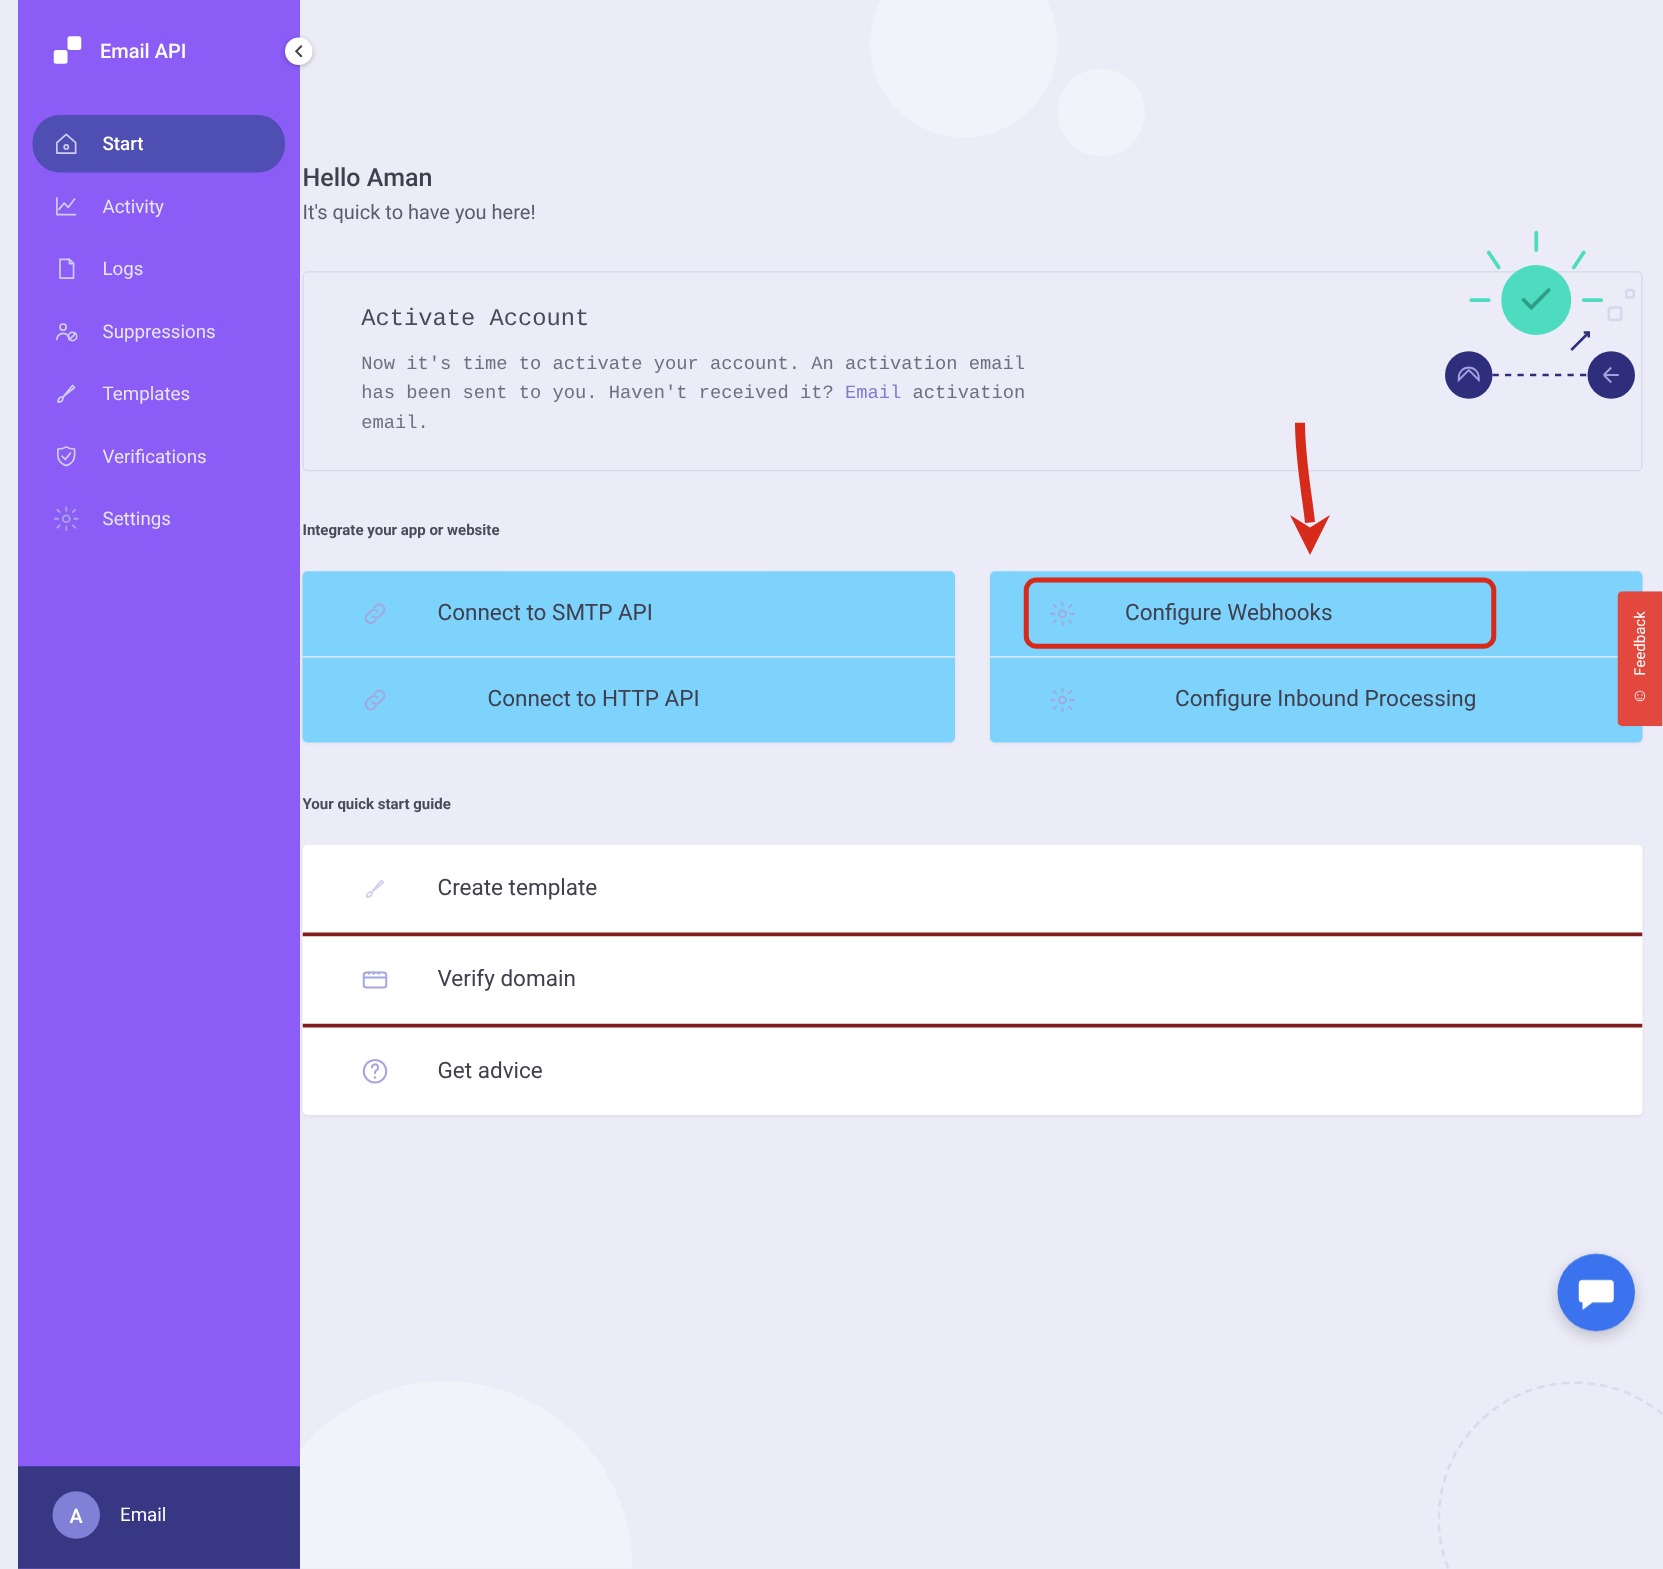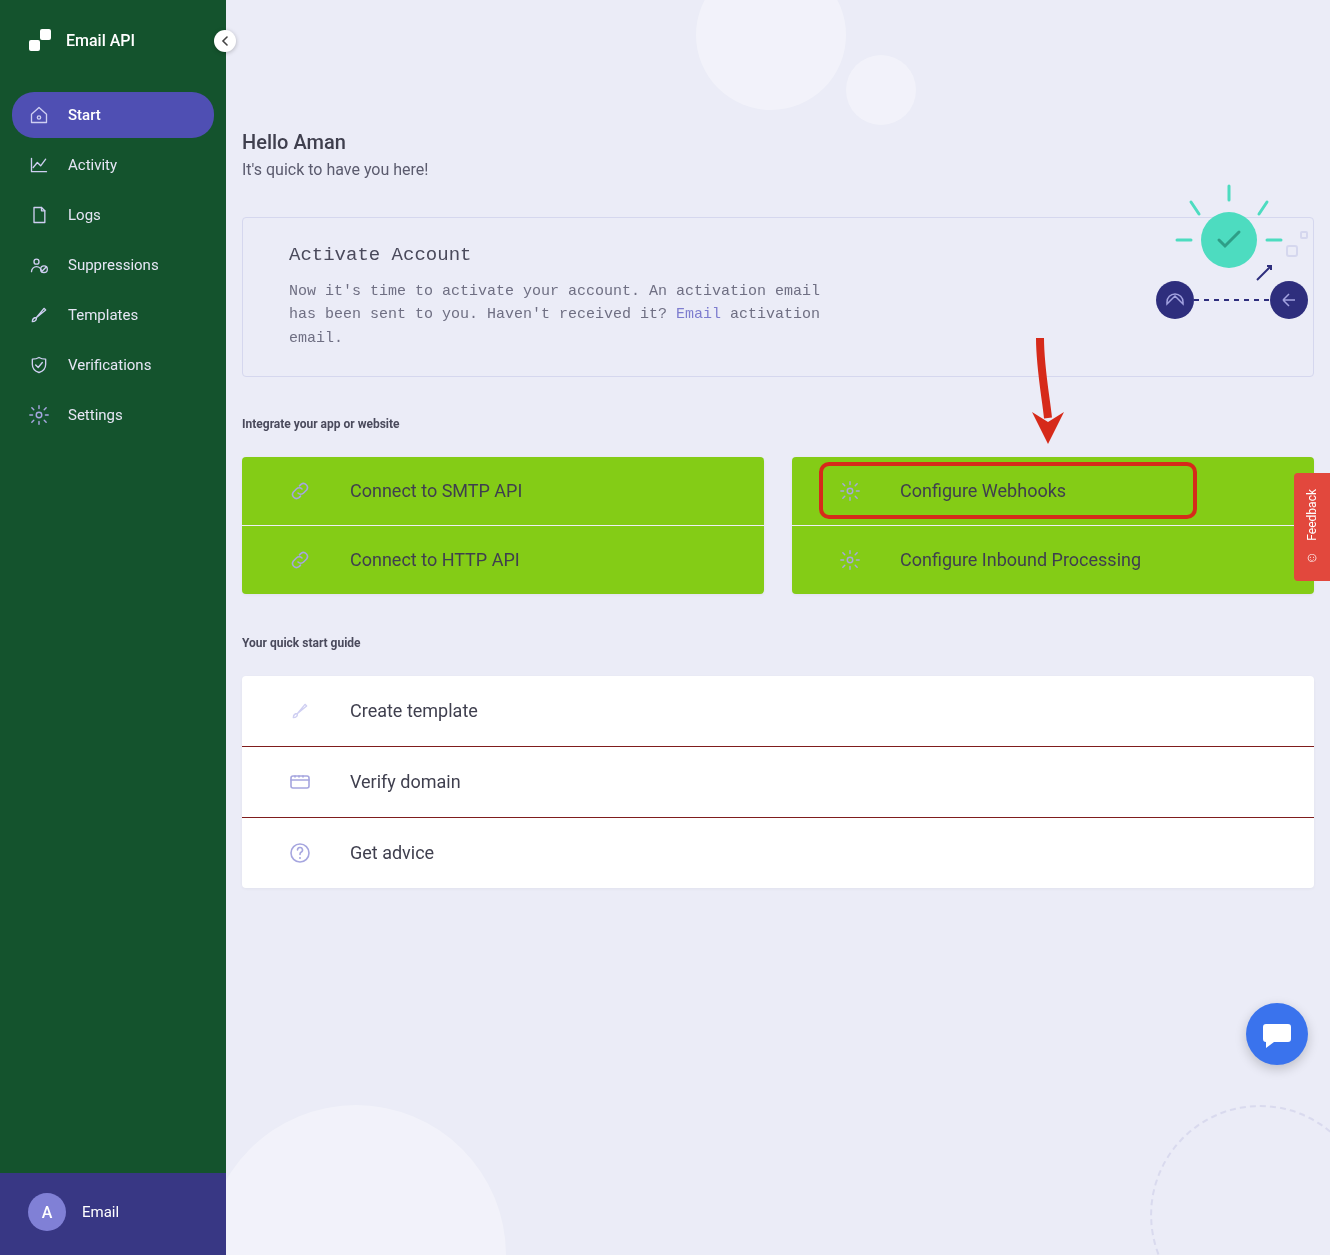--- a/index.html
+++ b/index.html
@@ -5,22 +5,22 @@
     * { margin: 0; padding: 0; box-sizing: border-box; }
     body {
       font-family: -apple-system, BlinkMacSystemFont, 'Segoe UI', Roboto, sans-serif;
       background: #ebecf7;
       width: 1330px;
       height: 1255px;
       overflow: hidden;
       position: relative;
     }
     .sidebar {
-      position: fixed; left: 0; top: 0; bottom: 0;
-      width: 226px; background: #14532d; color: #fff;
+      position: fixed; left: 14px; top: 0; bottom: 0;
+      width: 226px; background: #8b5cf6; color: #fff;
       display: flex; flex-direction: column;
       z-index: 10;
     }
     .sidebar-header {
       display: flex; align-items: center; padding: 28px 24px 28px 28px;
       position: relative;
     }
     .logo-icon {
       width: 24px; height: 24px; margin-right: 14px;
       display: flex; align-items: center; justify-content: center;
@@ -90,30 +90,30 @@
     }
     .activate-title { font-size: 19px; font-weight: 500; color: #4a4a5c; margin-bottom: 14px; }
     .activate-text { font-size: 15px; color: #6f6f83; line-height: 1.55; max-width: 560px; }
     .activate-text a { color: #7e7dcf; text-decoration: none; cursor: pointer; }
     .activate-illus {
       position: absolute; right: -6px; top: -34px; width: 180px; height: 140px;
     }
     .section-title { font-size: 12px; color: #4a4a5c; margin-bottom: 26px; }
     .integrate-grid { display: flex; gap: 28px; margin-bottom: 42px; }
     .integrate-col {
-      flex: 1; background: #84cc16; border-radius: 4px;
+      flex: 1; background: #7dd3fc; border-radius: 4px;
       box-shadow: 0 1px 3px rgba(60,60,90,0.06);
       overflow: hidden;
     }
     .integrate-item {
       display: flex; align-items: center;
       padding: 22px 46px; cursor: pointer;
       border-bottom: 1px solid #edeef6;
     }
-    .integrate-item:last-child { border-bottom: none; }
+    .integrate-item:last-child { border-bottom: none; gap: 40px; }
     .integrate-item.highlighted {
       position: relative;
     }
     .highlight-box {
       position: absolute;
       top: 5px; left: 27px; right: 117px; bottom: 6px;
       border: 4px solid #d62a1a; border-radius: 10px;
       pointer-events: none;
     }
     .item-icon {
@@ -121,21 +121,21 @@
       display: flex; align-items: center; justify-content: center;
     }
     .item-label { font-size: 18px; color: #3f3f4e; font-weight: 400; }
     .guide-card {
       background: #fff; border-radius: 4px; overflow: hidden;
       box-shadow: 0 1px 3px rgba(60,60,90,0.06);
     }
     .guide-item {
       display: flex; align-items: center;
       padding: 23px 46px; cursor: pointer;
-      border-bottom: 1px solid #7f1d1d;
+      border-bottom: 3px solid #7f1d1d;
     }
     .guide-item:last-child { border-bottom: none; }
     .feedback-tab {
       position: fixed; right: 0; top: 473px;
       background: #e2483d; color: #fff;
       width: 36px; height: 108px;
       border-radius: 4px 0 0 4px;
       display: flex; flex-direction: column; align-items: center; justify-content: center;
       cursor: pointer; z-index: 20;
     }

